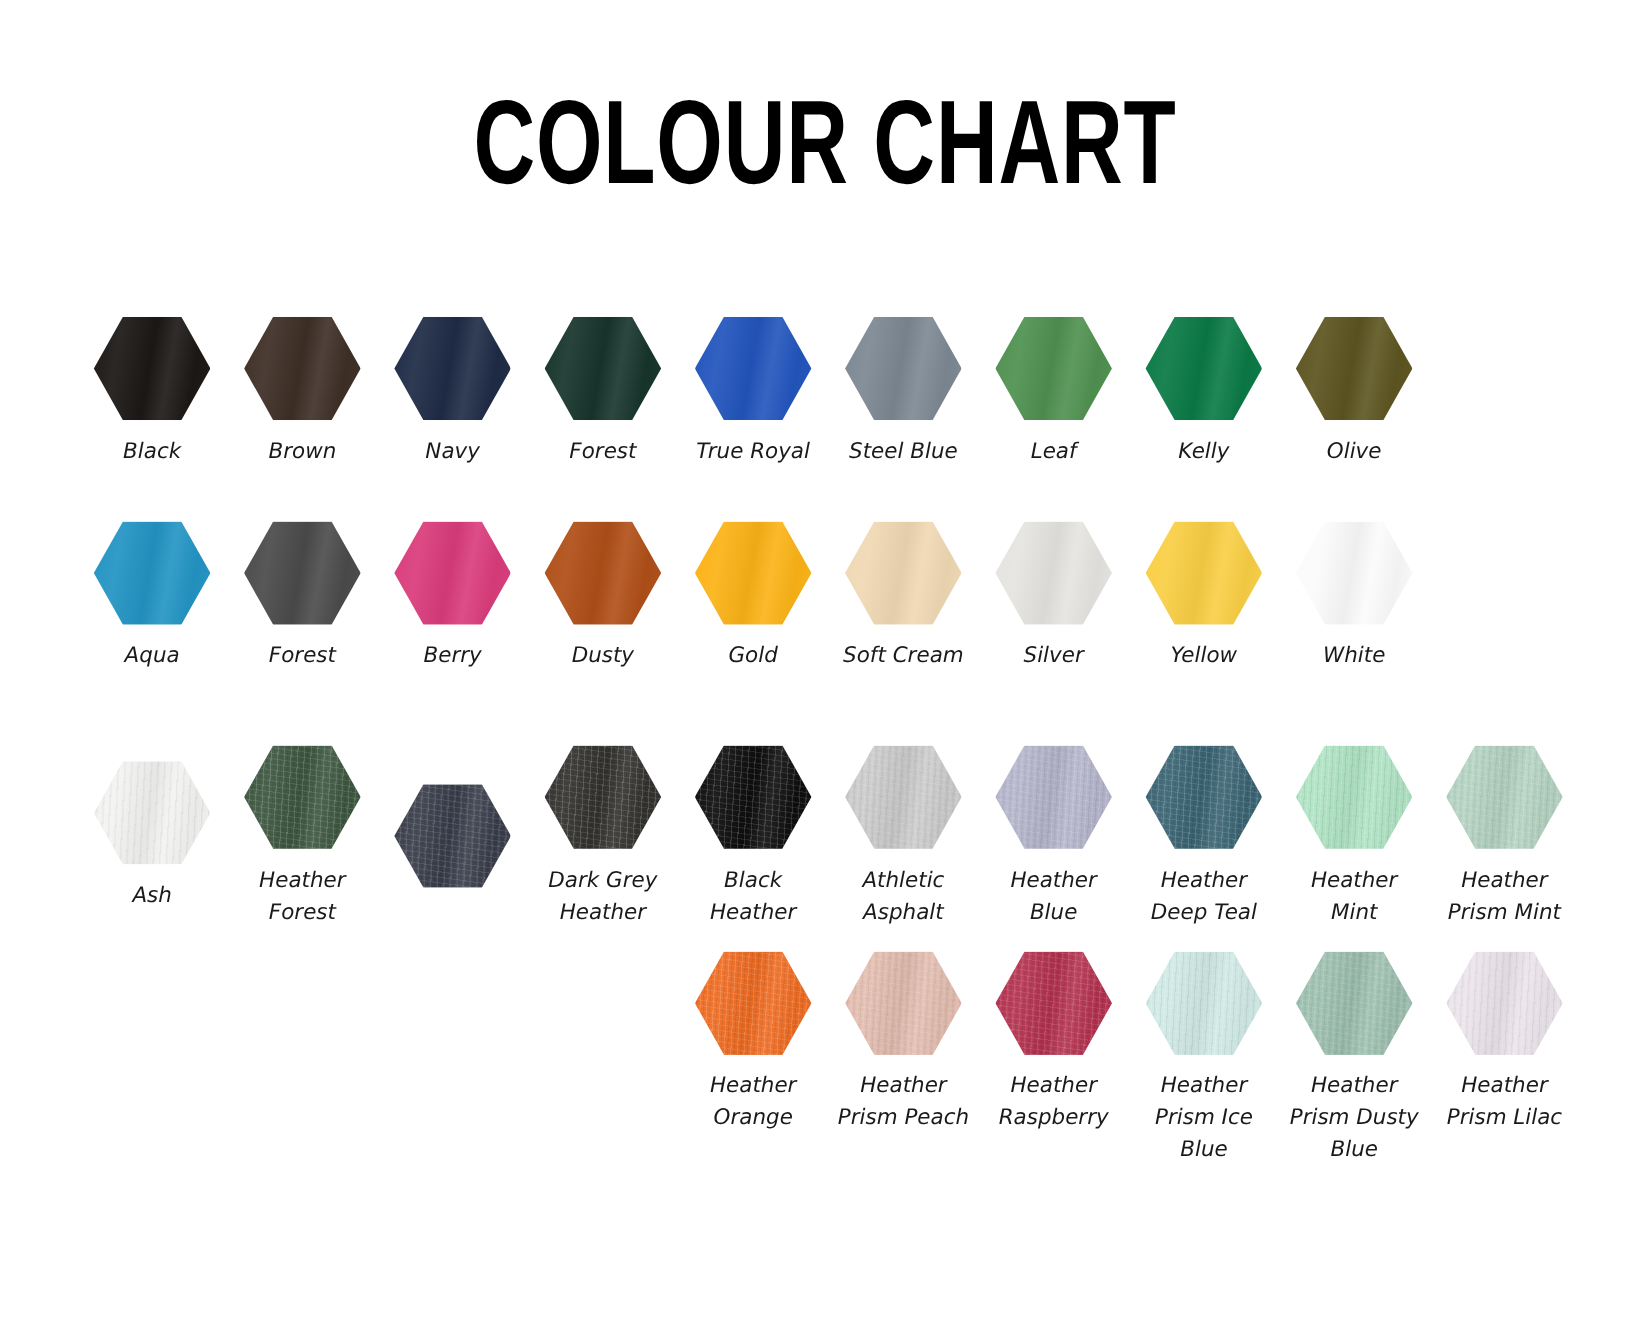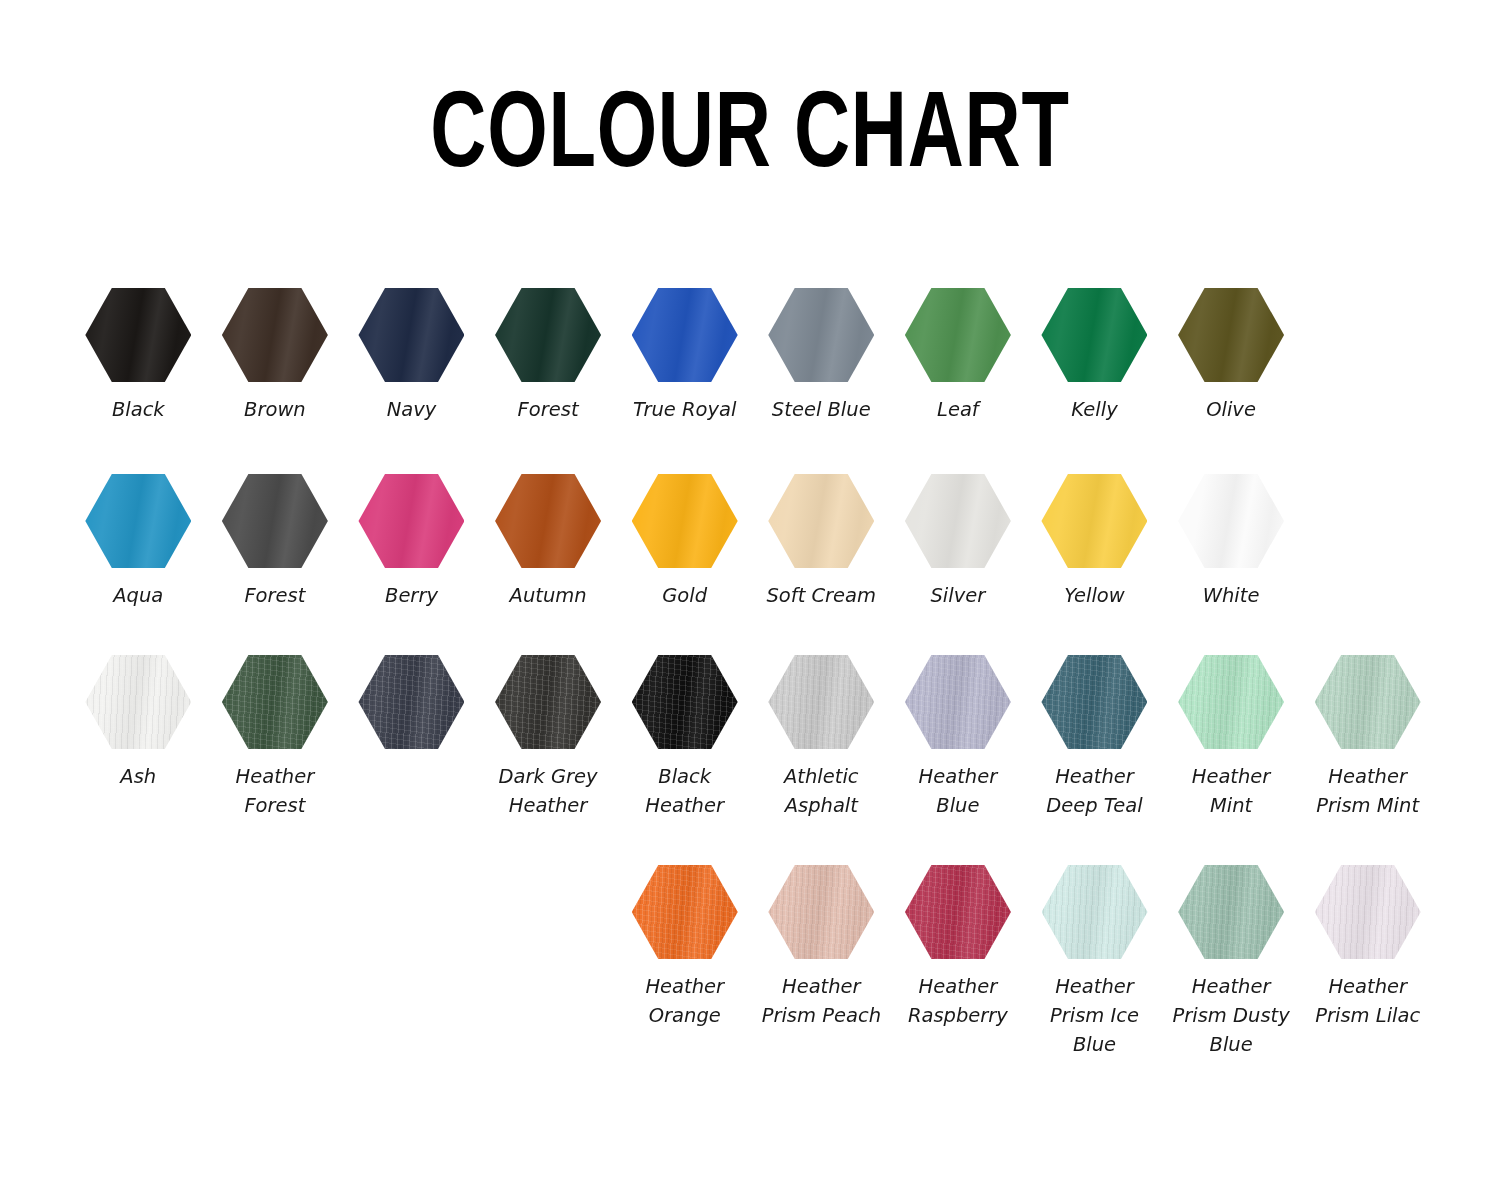--- a/index.html
+++ b/index.html
@@ -50,21 +50,21 @@
   }
 
   .row {
     display: flex;
     align-items: flex-start;
     width: 1366px;
   }
 
   .row-1 { height: 186px; }
   .row-2 { height: 181px; }
-  .row-3 { height: 210px; }
+  .row-3 { height: 210px; align-items: center; }
   .row-4 { height: 230px; justify-content: flex-end; }
 
   .cell {
     width: 136.6px;
     flex: 0 0 136.6px;
     display: flex;
     flex-direction: column;
     align-items: center;
     font-style: italic;
   }
@@ -183,21 +183,21 @@
         <div class="cell">
           <div class="hex" style="background-color: rgb(75, 75, 75);"></div>
           <div class="label">Forest</div>
         </div>
         <div class="cell">
           <div class="hex" style="background-color: rgb(218, 60, 124);"></div>
           <div class="label">Berry</div>
         </div>
         <div class="cell">
           <div class="hex" style="background-color: rgb(176, 79, 24);"></div>
-          <div class="label">Autumn</div>
+          <div class="label">Dusty</div>
         </div>
         <div class="cell">
           <div class="hex" style="background-color: rgb(251, 179, 23);"></div>
           <div class="label">Gold</div>
         </div>
         <div class="cell">
           <div class="hex" style="background-color: rgb(240, 216, 179);"></div>
           <div class="label">Soft Cream</div>
         </div>
         <div class="cell">

